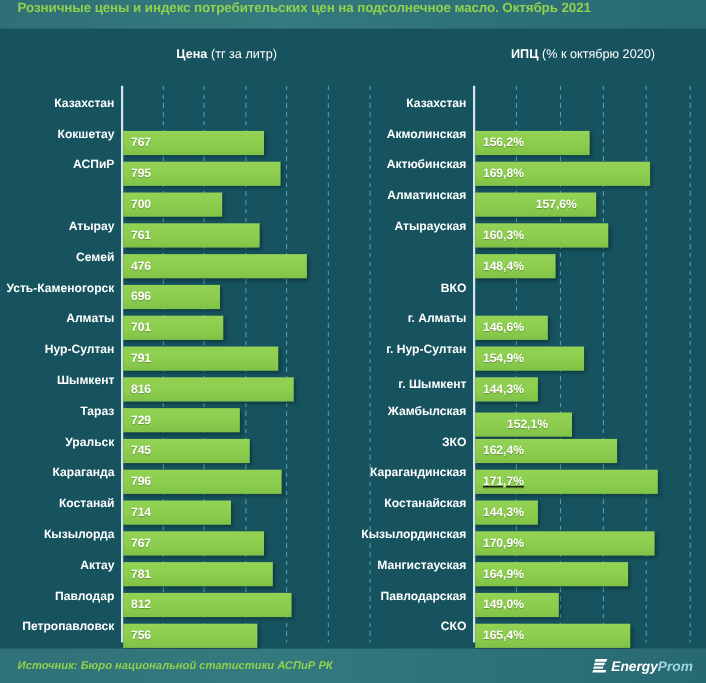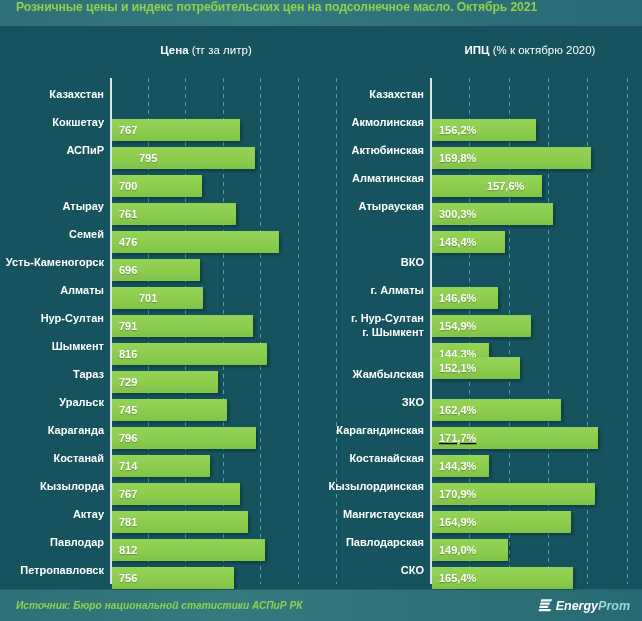--- a/index.html
+++ b/index.html
@@ -177,21 +177,21 @@
         <div class="row-label">Казахстан</div>
         <div class="bar-wrap">
           <div class="bar" style="width: 127.688px;">
             <span class="bar-value">767</span>
           </div>
         </div>
       </div>
       <div class="row" style="top: 30px;">
         <div class="row-label">Кокшетау</div>
         <div class="bar-wrap">
-          <div class="bar" style="width: 143.438px; padding-left: 20px;">
+          <div class="bar" style="width: 143.438px;">
             <span class="bar-value">795</span>
           </div>
         </div>
       </div>
       <div class="row" style="top: 58px;">
         <div class="row-label">АСПиР</div>
         <div class="bar-wrap">
           <div class="bar" style="width: 90px;">
             <span class="bar-value">700</span>
           </div>
@@ -216,21 +216,21 @@
         <div class="row-label">Семей</div>
         <div class="bar-wrap">
           <div class="bar" style="width: 87.75px;">
             <span class="bar-value">696</span>
           </div>
         </div>
       </div>
       <div class="row" style="top: 170px;">
         <div class="row-label">Усть-Каменогорск</div>
         <div class="bar-wrap">
-          <div class="bar" style="width: 90.5625px; padding-left: 20px;">
+          <div class="bar" style="width: 90.5625px;">
             <span class="bar-value">701</span>
           </div>
         </div>
       </div>
       <div class="row" style="top: 198px;">
         <div class="row-label">Алматы</div>
         <div class="bar-wrap">
           <div class="bar" style="width: 141.188px;">
             <span class="bar-value">791</span>
           </div>
@@ -354,21 +354,21 @@
         <div class="bar-wrap">
           <div class="bar" style="width: 110px; padding-left: 48px;">
             <span class="bar-value">157,6%</span>
           </div>
         </div>
       </div>
       <div class="row" style="top: 86px;">
         <div class="row-label">Алматинская</div>
         <div class="bar-wrap">
           <div class="bar" style="width: 120.8px;">
-            <span class="bar-value">300,3%</span>
+            <span class="bar-value">160,3%</span>
           </div>
         </div>
       </div>
       <div class="row" style="top: 114px;">
         <div class="row-label">Атырауская</div>
         <div class="bar-wrap">
           <div class="bar" style="width: 73.2px;">
             <span class="bar-value">148,4%</span>
           </div>
         </div>
@@ -393,24 +393,24 @@
         </div>
       </div>
       <div class="row" style="top: 226px;">
         <div class="row-label">г. Нур-Султан</div>
         <div class="bar-wrap">
           <div class="bar" style="width: 56.8px;">
             <span class="bar-value">144,3%</span>
           </div>
         </div>
       </div>
-      <div class="row" style="top: 240px; text-decoration: underline;">
+      <div class="row" style="top: 258px; text-decoration: underline;">
         <div class="row-label">г. Шымкент</div>
         <div class="bar-wrap">
-          <div class="bar" style="width: 88px;">
+          <div class="bar" style="width: 88px; justify-content: center;">
             <span class="bar-value">152,1%</span>
           </div>
         </div>
       </div>
       <div class="row" style="top: 282px;">
         <div class="row-label">Жамбылская</div>
         <div class="bar-wrap">
           <div class="bar" style="width: 129.2px;">
             <span class="bar-value">162,4%</span>
           </div>

